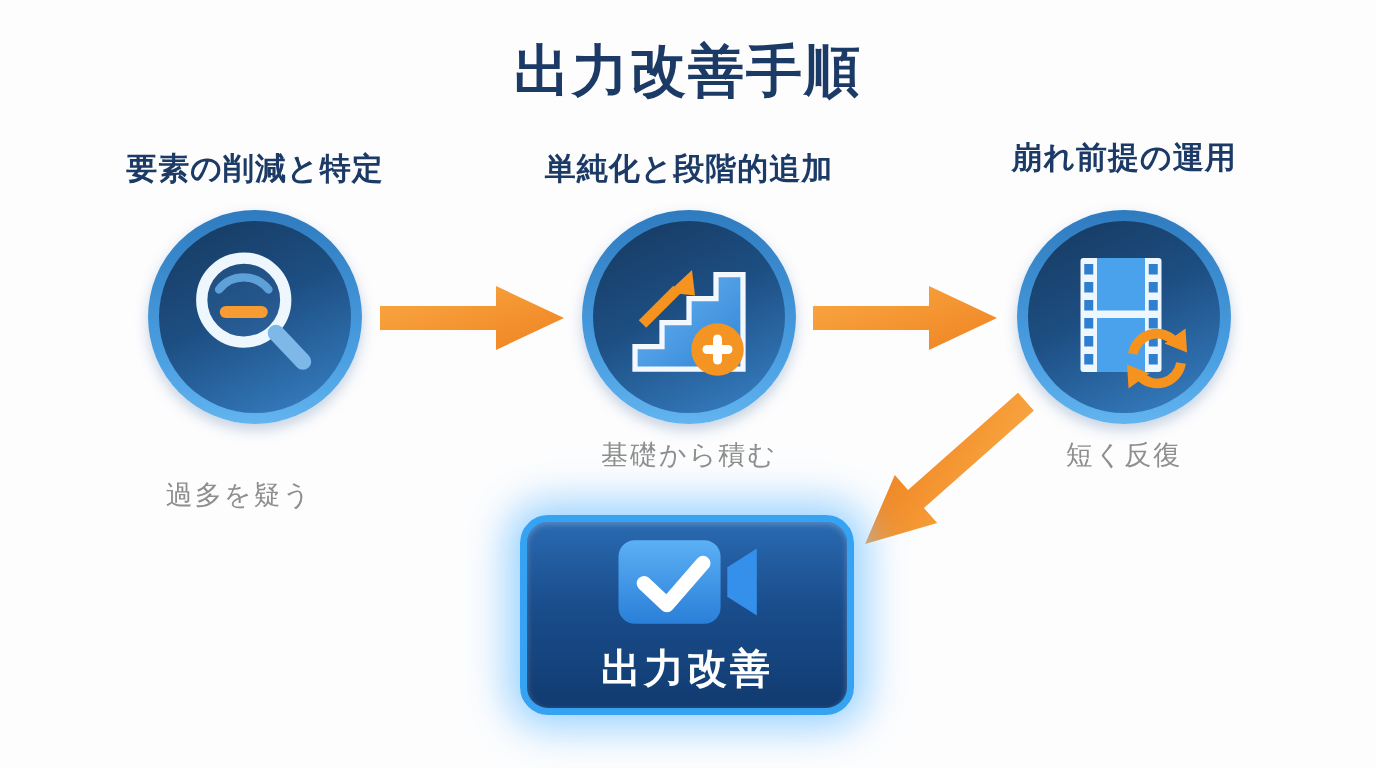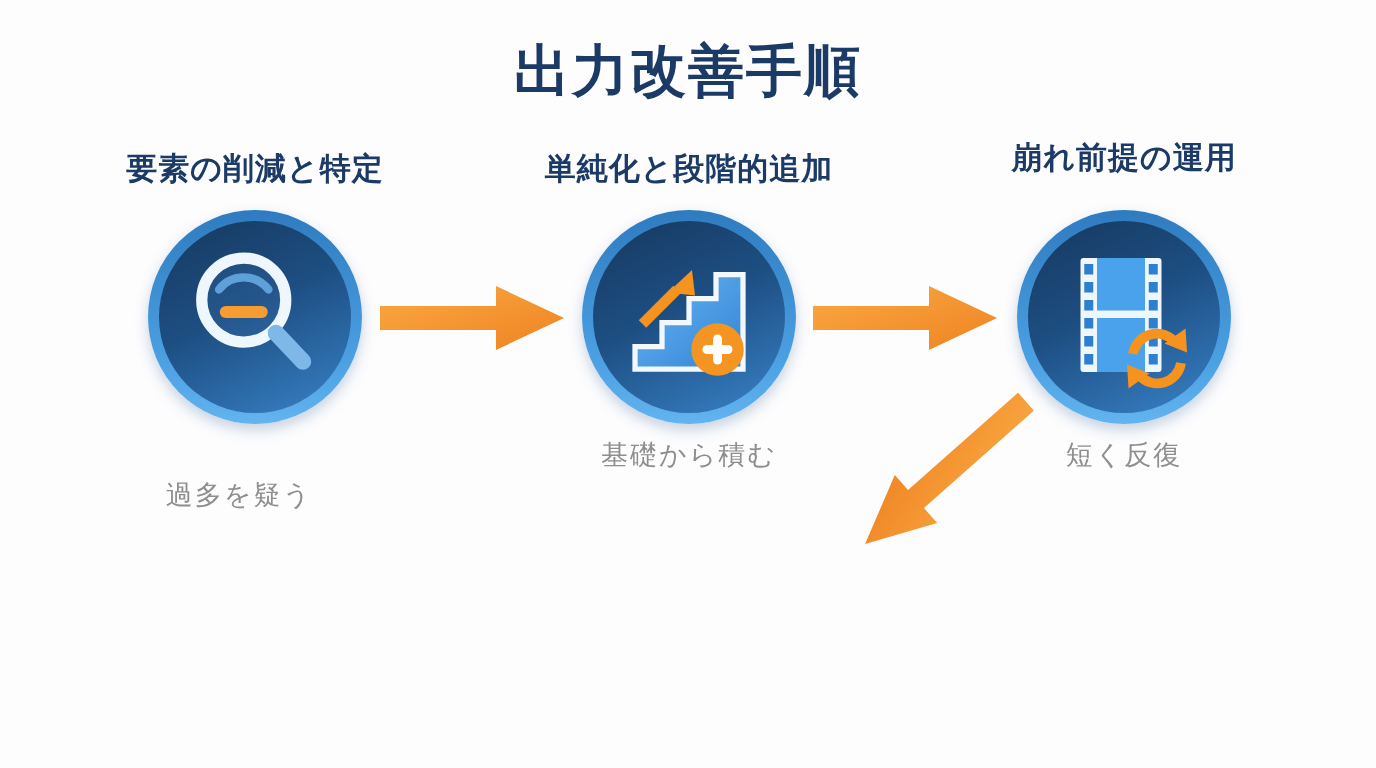--- a/index.html
+++ b/index.html
@@ -159,14 +159,30 @@
           </linearGradient>
         </defs>
       <polygon points="0,22 147,22 147,2 215,34 147,66 147,46 0,46" fill="url(#agr3)"></polygon>
     </svg>
   </span>
 
   <div class="col caption caption-1">過多を疑う</div>
   <div class="col caption caption-3">短く反復</div>
   <div class="col caption caption-2">基礎から積む</div>
 
+  <div class="result-button">
+    <span>
+      <svg width="152" height="94" viewBox="0 0 220 140">
+        <defs>
+          <linearGradient id="camG" x1="0" y1="0" x2="0" y2="1">
+            <stop offset="0" stop-color="#5cb0f5"></stop>
+              <stop offset="1" stop-color="#2a7fd8"></stop>
+          </linearGradient>
+        </defs>
+        <rect x="8" y="8" width="152" height="124" rx="24" fill="url(#camG)"></rect>
+        <polygon points="170,48 214,20 214,120 170,92" fill="#3490ea"></polygon>
+        <path d="M46,72 L80,104 L134,42" fill="none" stroke="#ffffff" stroke-width="22" stroke-linecap="round" stroke-linejoin="round"></path>
+      </svg>
+    </span>
+    <span class="result-label">出力改善</span>
+  </div>
 
 </div>
 
 </body></html>

